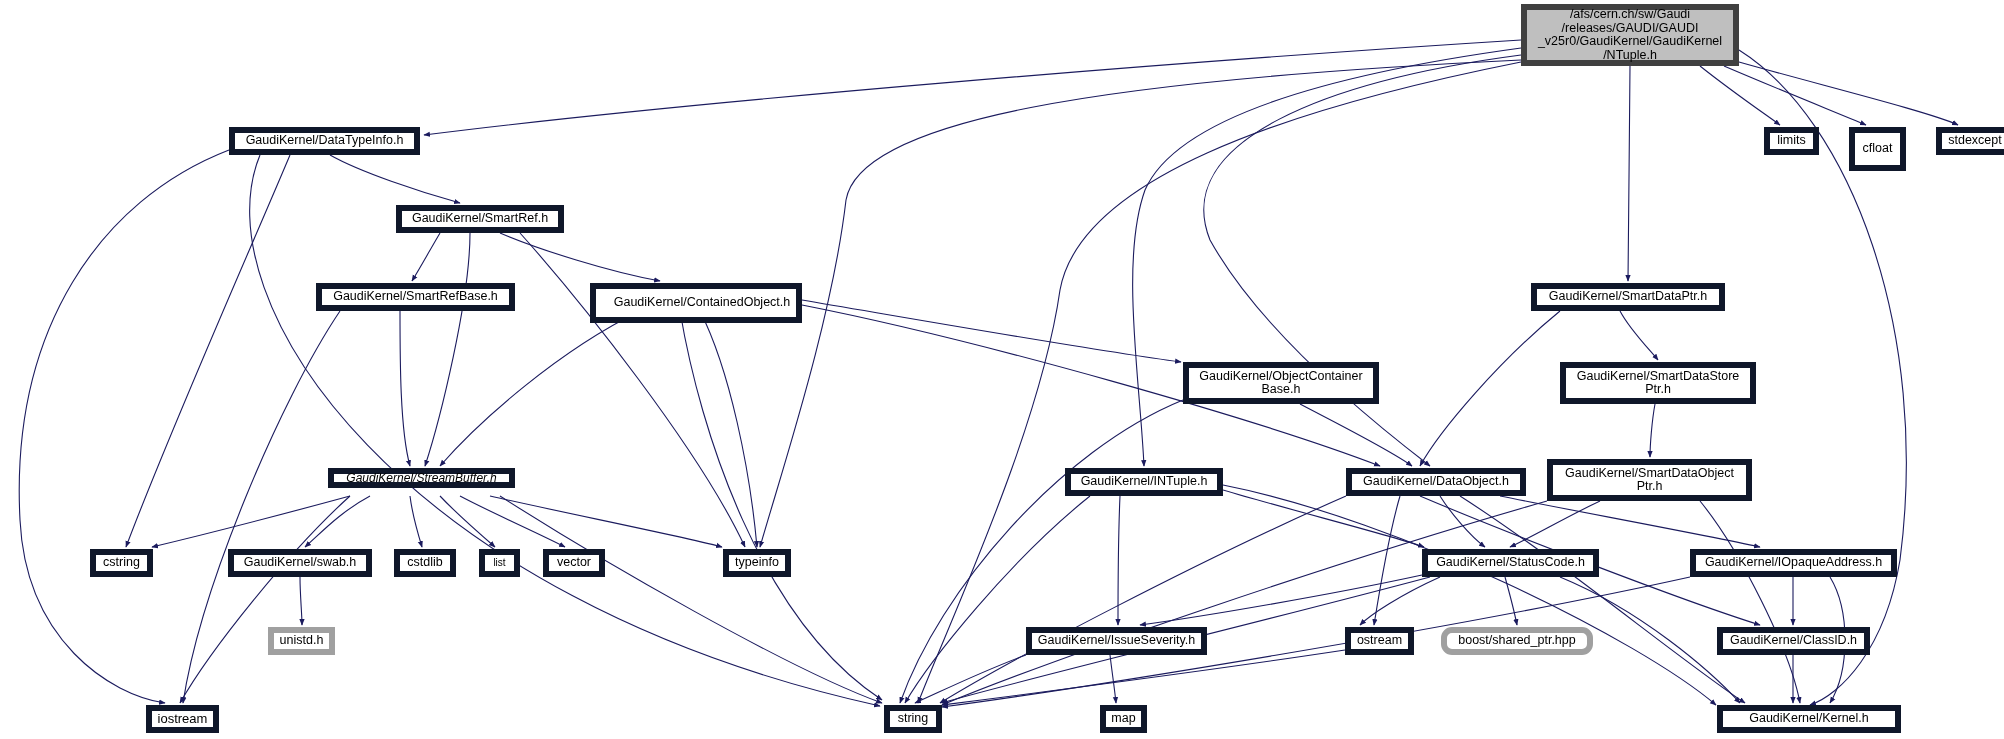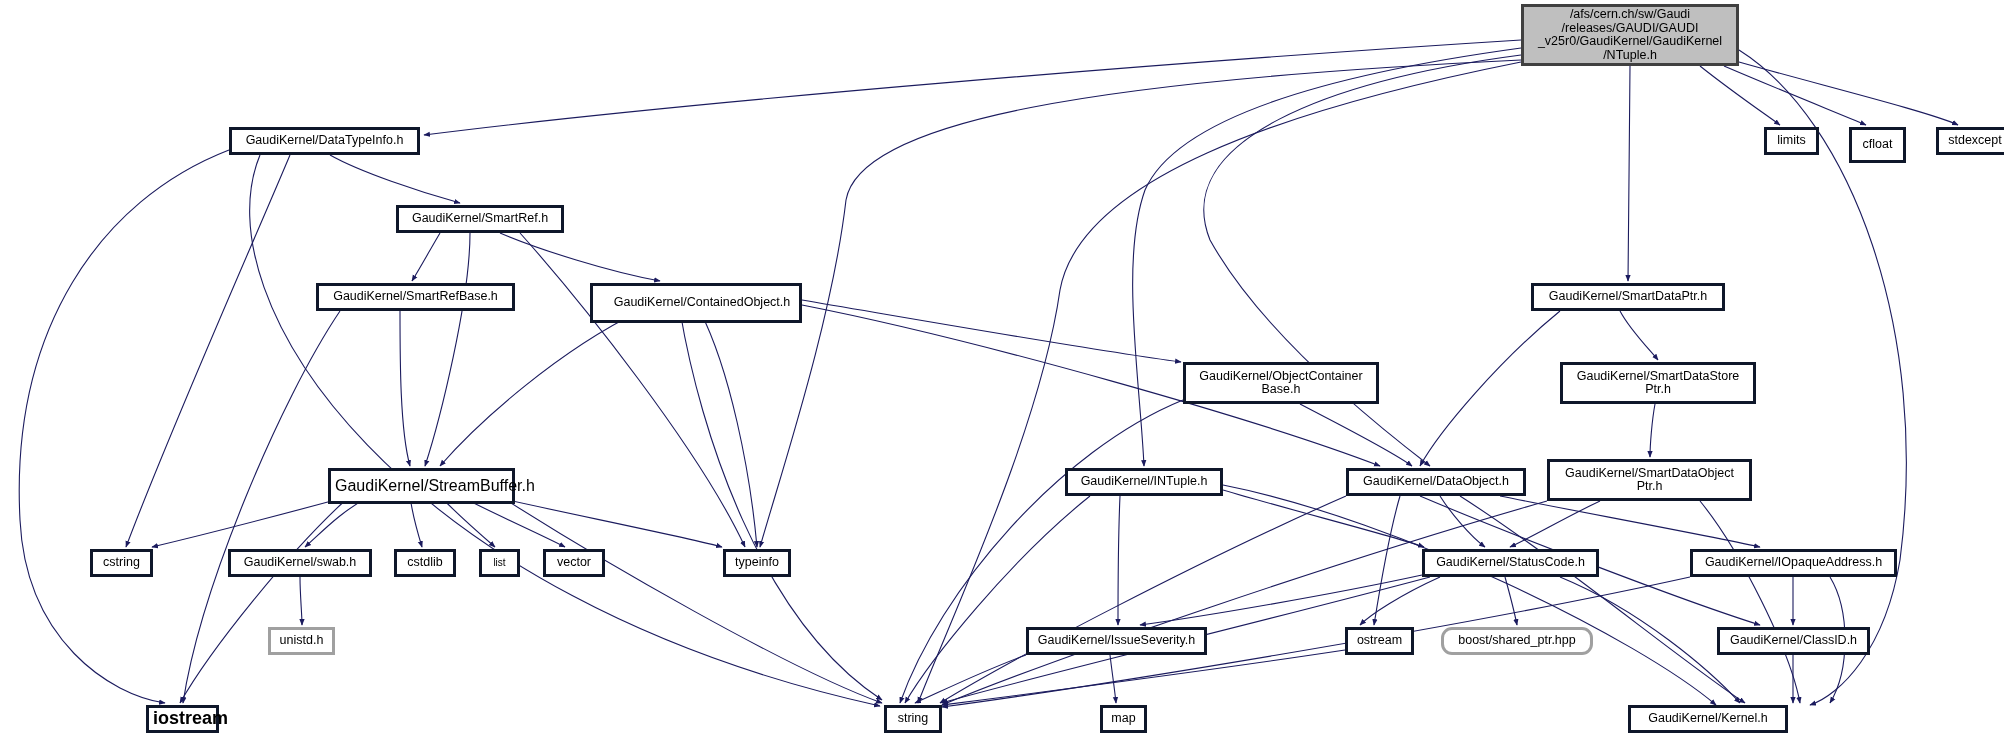--- a/index.html
+++ b/index.html
@@ -1,19 +1,19 @@
 <!DOCTYPE html>
 <html><head>
 <meta charset="utf-8">
 <style>
   html,body{margin:0;padding:0;background:#ffffff;}
   body{font-family:"Liberation Sans","DejaVu Sans",sans-serif;}
   #graph{position:relative;width:2004px;height:739px;overflow:hidden;background:#ffffff;}
   #edges{position:absolute;left:0;top:0;width:2004px;height:739px;pointer-events:none;}
-  .node{position:absolute;box-sizing:border-box;background:#ffffff;border:3px solid #0f172a;
+  .node{position:absolute;box-sizing:border-box;background:#ffffff;border:6px solid #0f172a;
         display:flex;align-items:center;justify-content:center;text-align:center;
         color:#000000;line-height:1.08;white-space:pre-line;padding:0 4px;}
   .node.root{background:#bfbfbf;border-color:#404040;}
   .node.ext{border-color:#a0a0a0;}
   .node .lbl{display:block;width:100%;}
 </style>
 </head>
 <body>
 
 <div id="graph">
@@ -86,46 +86,46 @@
       <path d="M1793,655 C1793,672 1793,692 1793,703" fill="none" stroke="#1b1b5e" stroke-width="1.1" marker-end="url(#arr)"></path>
       <path d="M1345,650 C1200,672 1020,695 942,705" fill="none" stroke="#1b1b5e" stroke-width="1.1" marker-end="url(#arr)"></path>
       <path d="M680,311 C700,430 760,620 882,700" fill="none" stroke="#1b1b5e" stroke-width="1.1" marker-end="url(#arr)"></path>
       <path d="M260,155 C200,300 400,600 880,706" fill="none" stroke="#1b1b5e" stroke-width="1.1" marker-end="url(#arr)"></path>
     </svg>
 <div class="node root" style="left: 1521px; top: 4px; width: 218px; height: 62px; font-size: 12.5px;"><span class="lbl">/afs/cern.ch/sw/Gaudi
 /releases/GAUDI/GAUDI
 _v25r0/GaudiKernel/GaudiKernel
 /NTuple.h</span></div>
     <div class="node" style="left: 1764px; top: 127px; width: 55px; height: 28px; font-size: 12.5px;"><span class="lbl">limits</span></div>
-    <div class="node" style="left: 1849px; top: 127px; width: 57px; height: 36px; font-size: 12.5px;"><span class="lbl">cfloat</span></div>
+    <div class="node" style="left: 1849px; top: 127px; width: 57px; height: 44px; font-size: 12.5px;"><span class="lbl">cfloat</span></div>
     <div class="node" style="left: 1936px; top: 127px; width: 78px; height: 28px; font-size: 12.5px;"><span class="lbl">stdexcept</span></div>
     <div class="node" style="left: 229px; top: 127px; width: 191px; height: 28px; font-size: 12.5px;"><span class="lbl">GaudiKernel/DataTypeInfo.h</span></div>
     <div class="node" style="left: 396px; top: 205px; width: 168px; height: 28px; font-size: 12.5px;"><span class="lbl">GaudiKernel/SmartRef.h</span></div>
     <div class="node" style="left: 316px; top: 283px; width: 199px; height: 28px; font-size: 12.5px;"><span class="lbl">GaudiKernel/SmartRefBase.h</span></div>
     <div class="node" style="left: 590px; top: 283px; width: 212px; height: 40px; font-size: 12.5px; padding-left: 16px;"><span class="lbl">GaudiKernel/ContainedObject.h</span></div>
     <div class="node" style="left: 1531px; top: 283px; width: 194px; height: 28px; font-size: 12.5px;"><span class="lbl">GaudiKernel/SmartDataPtr.h</span></div>
     <div class="node" style="left: 1183px; top: 362px; width: 196px; height: 42px; font-size: 12.5px;"><span class="lbl">GaudiKernel/ObjectContainer
 Base.h</span></div>
     <div class="node" style="left: 1560px; top: 362px; width: 196px; height: 42px; font-size: 12.5px;"><span class="lbl">GaudiKernel/SmartDataStore
 Ptr.h</span></div>
-    <div class="node" style="left: 328px; top: 468px; width: 187px; height: 36px; font-size: 16px;"><span class="lbl">GaudiKernel/StreamBuffer.h</span></div>
+    <div class="node" style="left: 328px; top: 468px; width: 187px; height: 20px; font-size: 12px; font-style: italic;"><span class="lbl">GaudiKernel/StreamBuffer.h</span></div>
     <div class="node" style="left: 1065px; top: 468px; width: 158px; height: 28px; font-size: 12.5px;"><span class="lbl">GaudiKernel/INTuple.h</span></div>
     <div class="node" style="left: 1346px; top: 468px; width: 180px; height: 28px; font-size: 12.5px;"><span class="lbl">GaudiKernel/DataObject.h</span></div>
     <div class="node" style="left: 1547px; top: 459px; width: 205px; height: 42px; font-size: 12.5px;"><span class="lbl">GaudiKernel/SmartDataObject
 Ptr.h</span></div>
     <div class="node" style="left: 90px; top: 549px; width: 63px; height: 28px; font-size: 12.5px;"><span class="lbl">cstring</span></div>
     <div class="node" style="left: 228px; top: 549px; width: 144px; height: 28px; font-size: 12.5px;"><span class="lbl">GaudiKernel/swab.h</span></div>
     <div class="node" style="left: 394px; top: 549px; width: 62px; height: 28px; font-size: 12.5px;"><span class="lbl">cstdlib</span></div>
     <div class="node" style="left: 479px; top: 549px; width: 41px; height: 28px; font-size: 10px;"><span class="lbl">list</span></div>
     <div class="node" style="left: 543px; top: 549px; width: 62px; height: 28px; font-size: 12.5px;"><span class="lbl">vector</span></div>
     <div class="node" style="left: 723px; top: 549px; width: 68px; height: 28px; font-size: 12.5px;"><span class="lbl">typeinfo</span></div>
     <div class="node" style="left: 1422px; top: 549px; width: 177px; height: 28px; font-size: 12.5px;"><span class="lbl">GaudiKernel/StatusCode.h</span></div>
     <div class="node" style="left: 1690px; top: 549px; width: 207px; height: 28px; font-size: 12.5px;"><span class="lbl">GaudiKernel/IOpaqueAddress.h</span></div>
     <div class="node ext" style="left: 268px; top: 627px; width: 67px; height: 28px; font-size: 12.5px;"><span class="lbl">unistd.h</span></div>
     <div class="node" style="left: 1026px; top: 627px; width: 181px; height: 28px; font-size: 12.5px;"><span class="lbl">GaudiKernel/IssueSeverity.h</span></div>
     <div class="node" style="left: 1345px; top: 627px; width: 69px; height: 28px; font-size: 12.5px;"><span class="lbl">ostream</span></div>
     <div class="node ext" style="left: 1441px; top: 627px; width: 152px; height: 28px; font-size: 12.5px; border-radius: 11px;"><span class="lbl">boost/shared_ptr.hpp</span></div>
     <div class="node" style="left: 1717px; top: 627px; width: 153px; height: 28px; font-size: 12.5px;"><span class="lbl">GaudiKernel/ClassID.h</span></div>
-    <div class="node" style="left: 146px; top: 705px; width: 73px; height: 28px; font-size: 18px; font-weight: bold;"><span class="lbl">iostream</span></div>
+    <div class="node" style="left: 146px; top: 705px; width: 73px; height: 28px; font-size: 13px;"><span class="lbl">iostream</span></div>
     <div class="node" style="left: 884px; top: 705px; width: 58px; height: 28px; font-size: 12.5px;"><span class="lbl">string</span></div>
     <div class="node" style="left: 1100px; top: 705px; width: 47px; height: 28px; font-size: 12.5px;"><span class="lbl">map</span></div>
-    <div class="node" style="left: 1628px; top: 705px; width: 160px; height: 28px; font-size: 12.5px;"><span class="lbl">GaudiKernel/Kernel.h</span></div>
+    <div class="node" style="left: 1717px; top: 705px; width: 184px; height: 28px; font-size: 12.5px;"><span class="lbl">GaudiKernel/Kernel.h</span></div>
   </div>
 
 </body></html>

